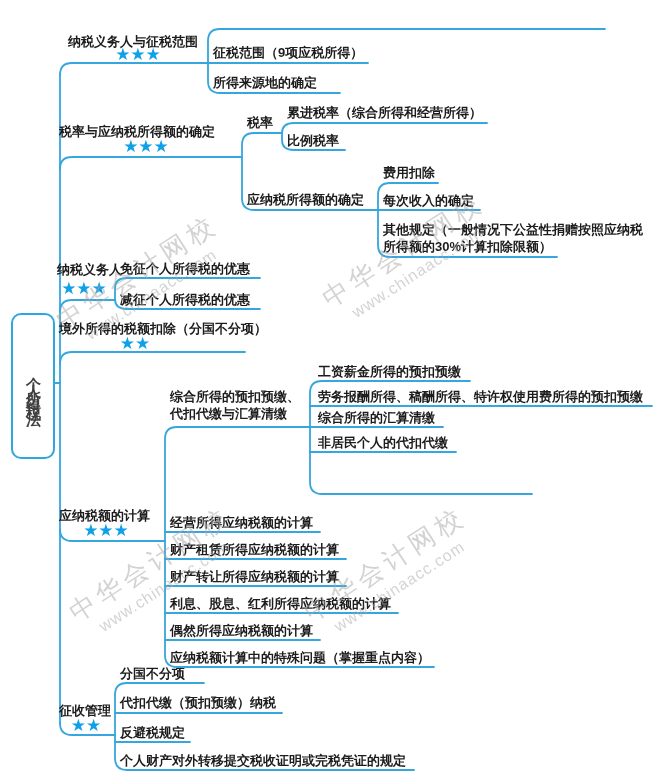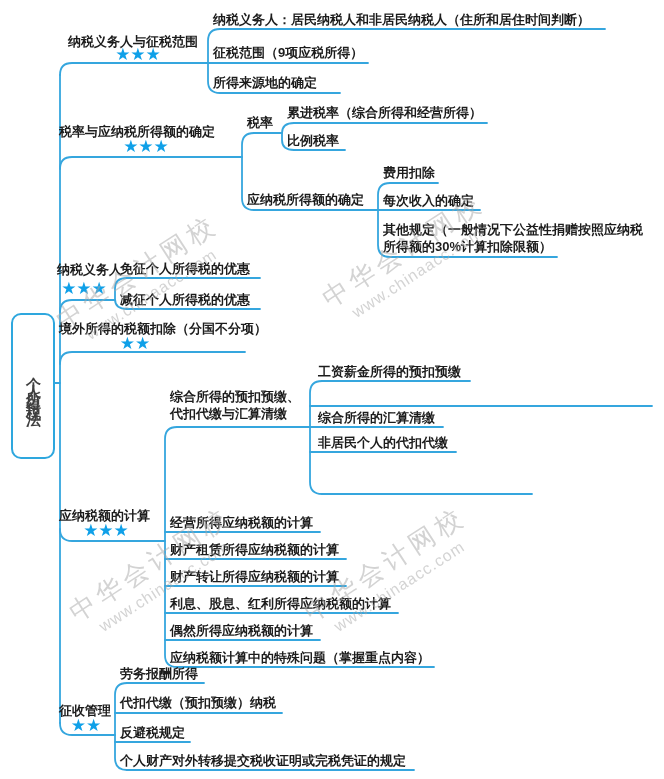--- a/index.html
+++ b/index.html
@@ -96,21 +96,20 @@
     <path d="M115,742 H190"></path>
     <path d="M127,770 H414"></path>
   </svg>
 
   <div class="rootbox">
     <div class="roottext">个人所得税法</div>
   </div>
 
   <div class="label" style="left:68px;top:34px;">纳税义务人与征税范围</div>
   <div class="stars" style="left:108px;top:47px;width:60px;">★★★</div>
-  <div class="label" style="left:213px;top:12px;">纳税义务人：居民纳税人和非居民纳税人（住所和居住时间判断）</div>
   <div class="label" style="left:213px;top:45px;">征税范围（9项应税所得）</div>
   <div class="label" style="left:213px;top:75px;">所得来源地的确定</div>
 
   <div class="label" style="left:59px;top:124px;">税率与应纳税所得额的确定</div>
   <div class="stars" style="left:116px;top:139px;width:60px;">★★★</div>
   <div class="label" style="left:247px;top:115px;">税率</div>
   <div class="label" style="left:287px;top:105px;">累进税率（综合所得和经营所得）</div>
   <div class="label" style="left:287px;top:133px;">比例税率</div>
   <div class="label" style="left:247px;top:192px;">应纳税所得额的确定</div>
   <div class="label" style="left:383px;top:165px;">费用扣除</div>
@@ -122,29 +121,30 @@
   <div class="label" style="left:120px;top:261px;">免征个人所得税的优惠</div>
   <div class="label" style="left:120px;top:292px;">减征个人所得税的优惠</div>
 
   <div class="label" style="left:59px;top:321px;">境外所得的税额扣除（分国不分项）</div>
   <div class="stars" style="left:115px;top:336px;width:40px;">★★</div>
 
   <div class="label" style="left:59px;top:508px;">应纳税额的计算</div>
   <div class="stars" style="left:76px;top:523px;width:60px;">★★★</div>
   <div class="label wrap" style="left:170px;top:388px;width:138px;">综合所得的预扣预缴、代扣代缴与汇算清缴</div>
   <div class="label" style="left:318px;top:364px;">工资薪金所得的预扣预缴</div>
+  <div class="label" style="left:318px;top:389px;">劳务报酬所得、稿酬所得、特许权使用费所得的预扣预缴</div>
   <div class="label" style="left:318px;top:410px;">综合所得的汇算清缴</div>
   <div class="label" style="left:318px;top:435px;">非居民个人的代扣代缴</div>
   <div class="label" style="left:170px;top:515px;">经营所得应纳税额的计算</div>
   <div class="label" style="left:170px;top:542px;">财产租赁所得应纳税额的计算</div>
   <div class="label" style="left:170px;top:569px;">财产转让所得应纳税额的计算</div>
   <div class="label" style="left:170px;top:596px;">利息、股息、红利所得应纳税额的计算</div>
   <div class="label" style="left:170px;top:623px;">偶然所得应纳税额的计算</div>
   <div class="label" style="left:170px;top:650px;">应纳税额计算中的特殊问题（掌握重点内容）</div>
 
   <div class="label" style="left:59px;top:703px;">征收管理</div>
   <div class="stars" style="left:66px;top:718px;width:40px;">★★</div>
-  <div class="label" style="left:120px;top:666px;">劳务报酬所得</div>
+  <div class="label" style="left:120px;top:666px;">分国不分项</div>
   <div class="label" style="left:120px;top:695px;">代扣代缴（预扣预缴）纳税</div>
   <div class="label" style="left:120px;top:725px;">反避税规定</div>
   <div class="label" style="left:120px;top:753px;">个人财产对外转移提交税收证明或完税凭证的规定</div>
 
 </div>
 
 </body></html>

